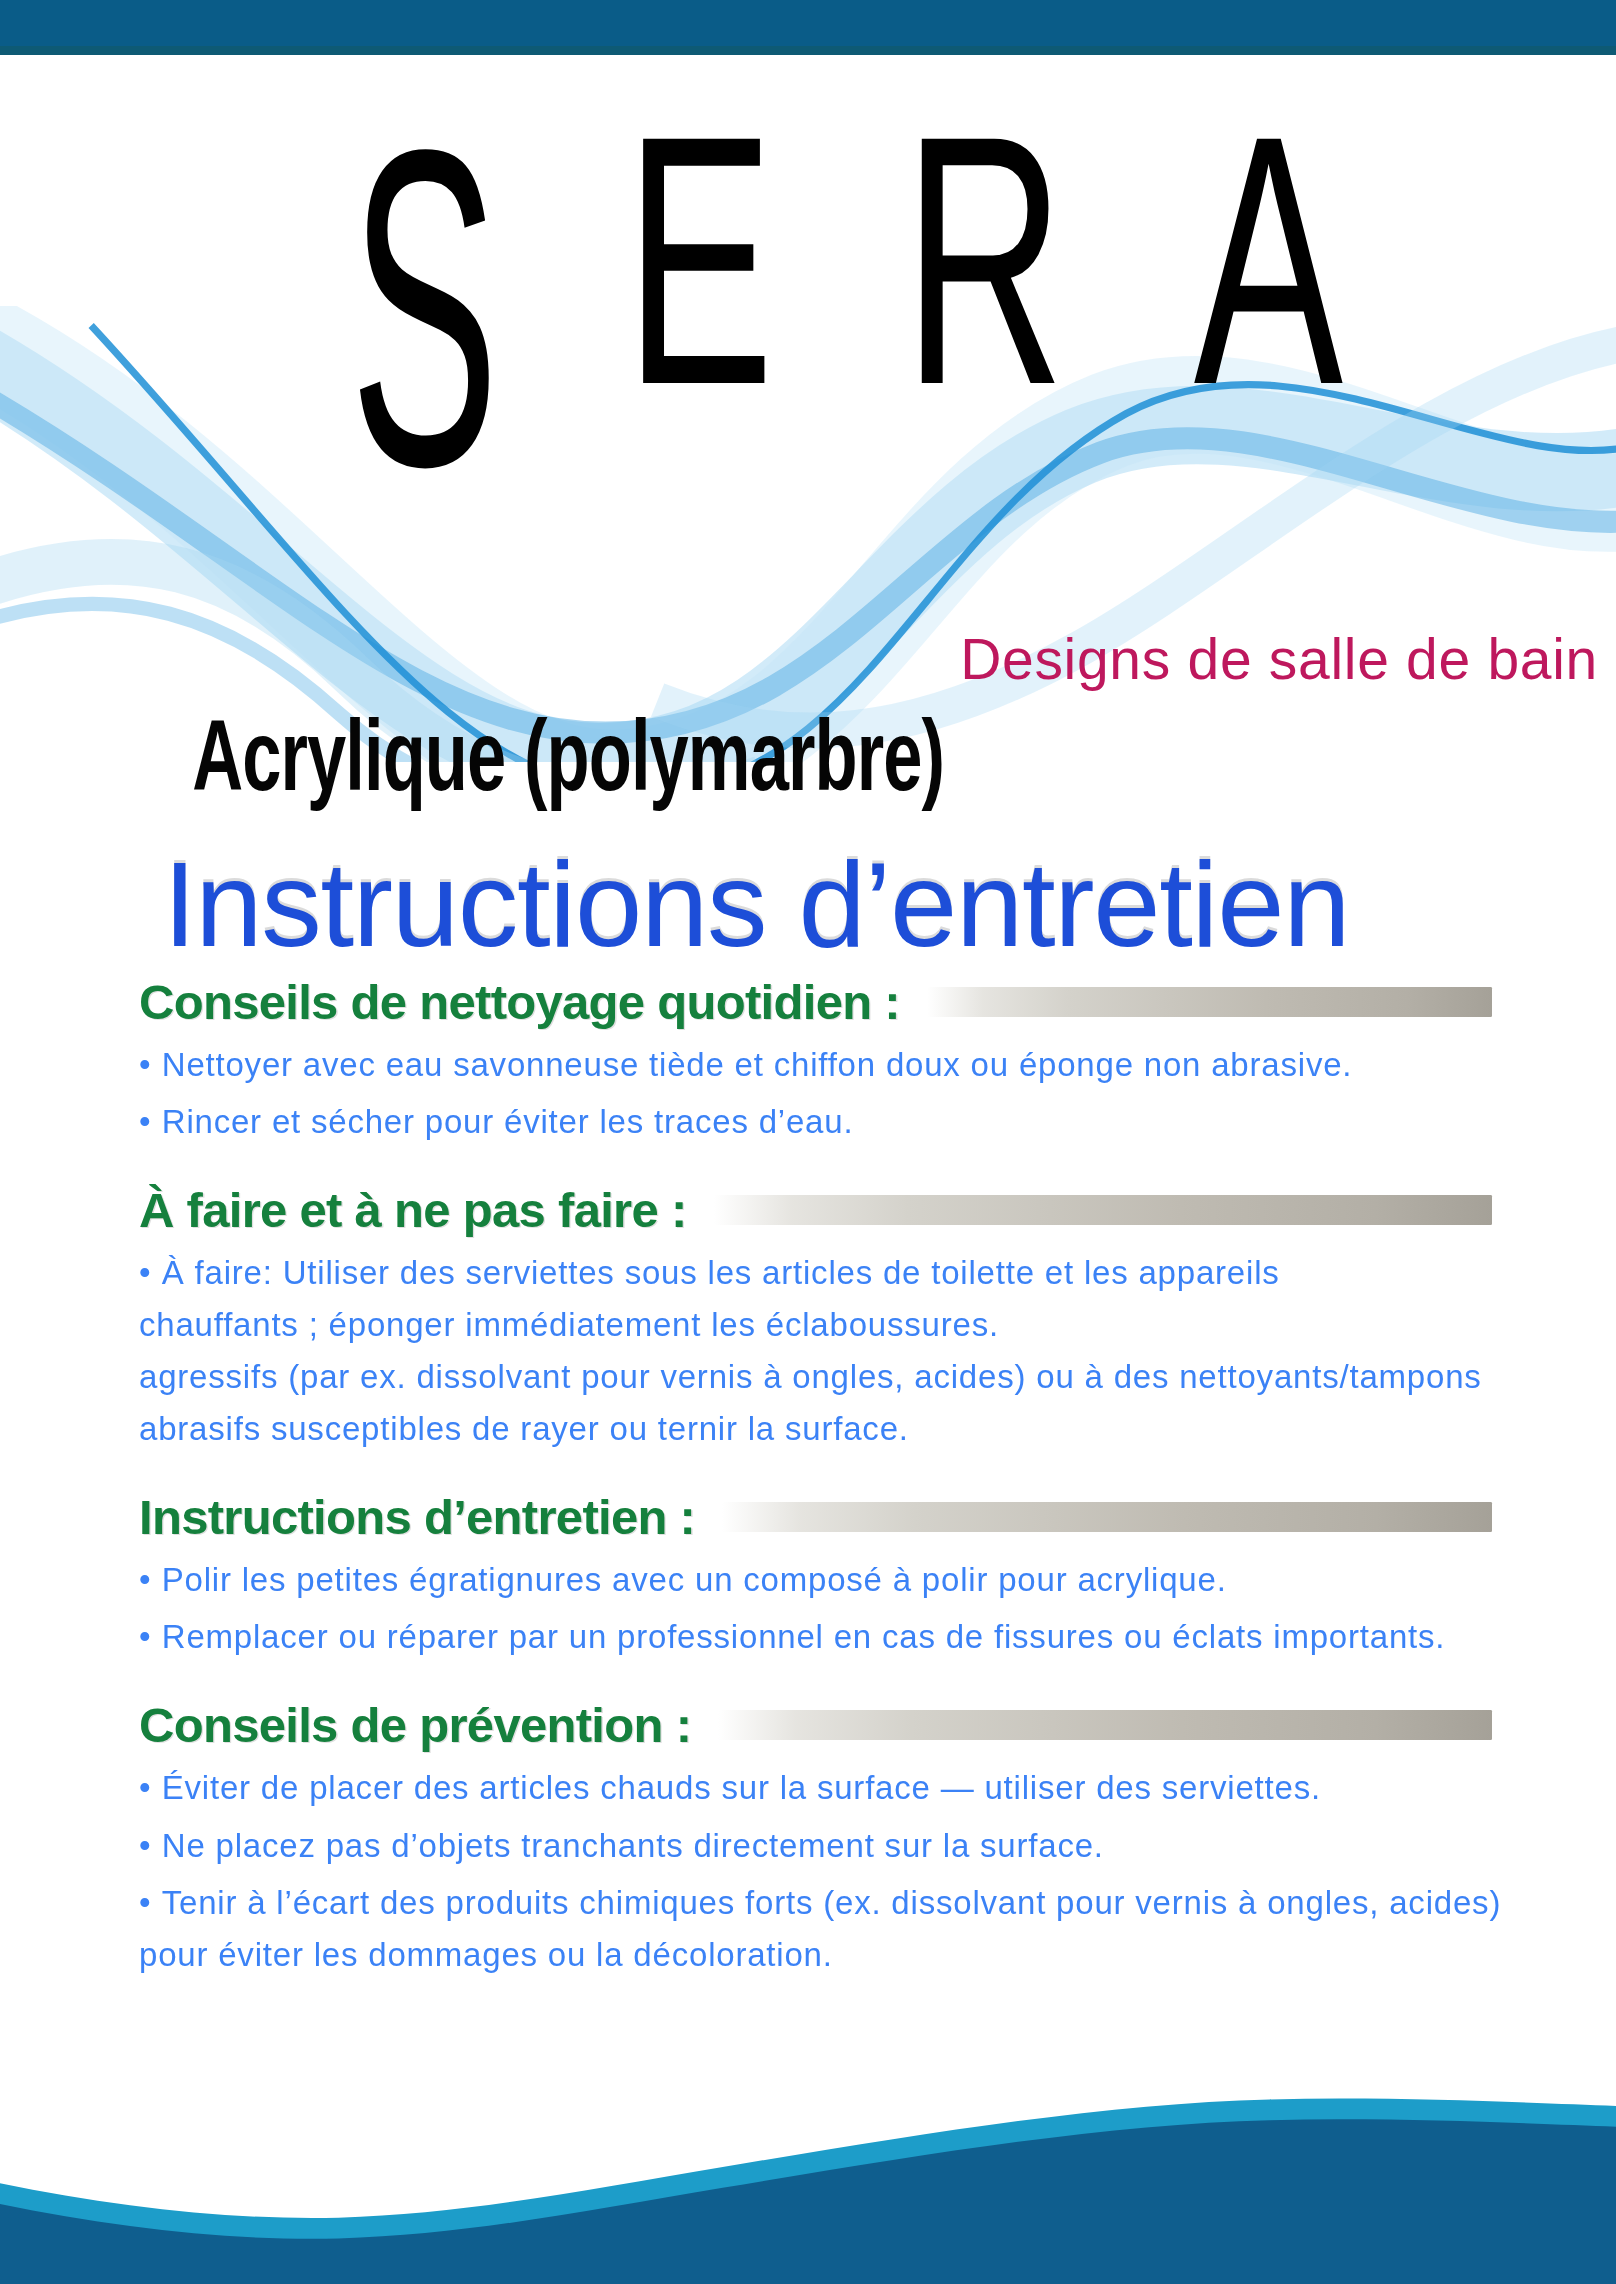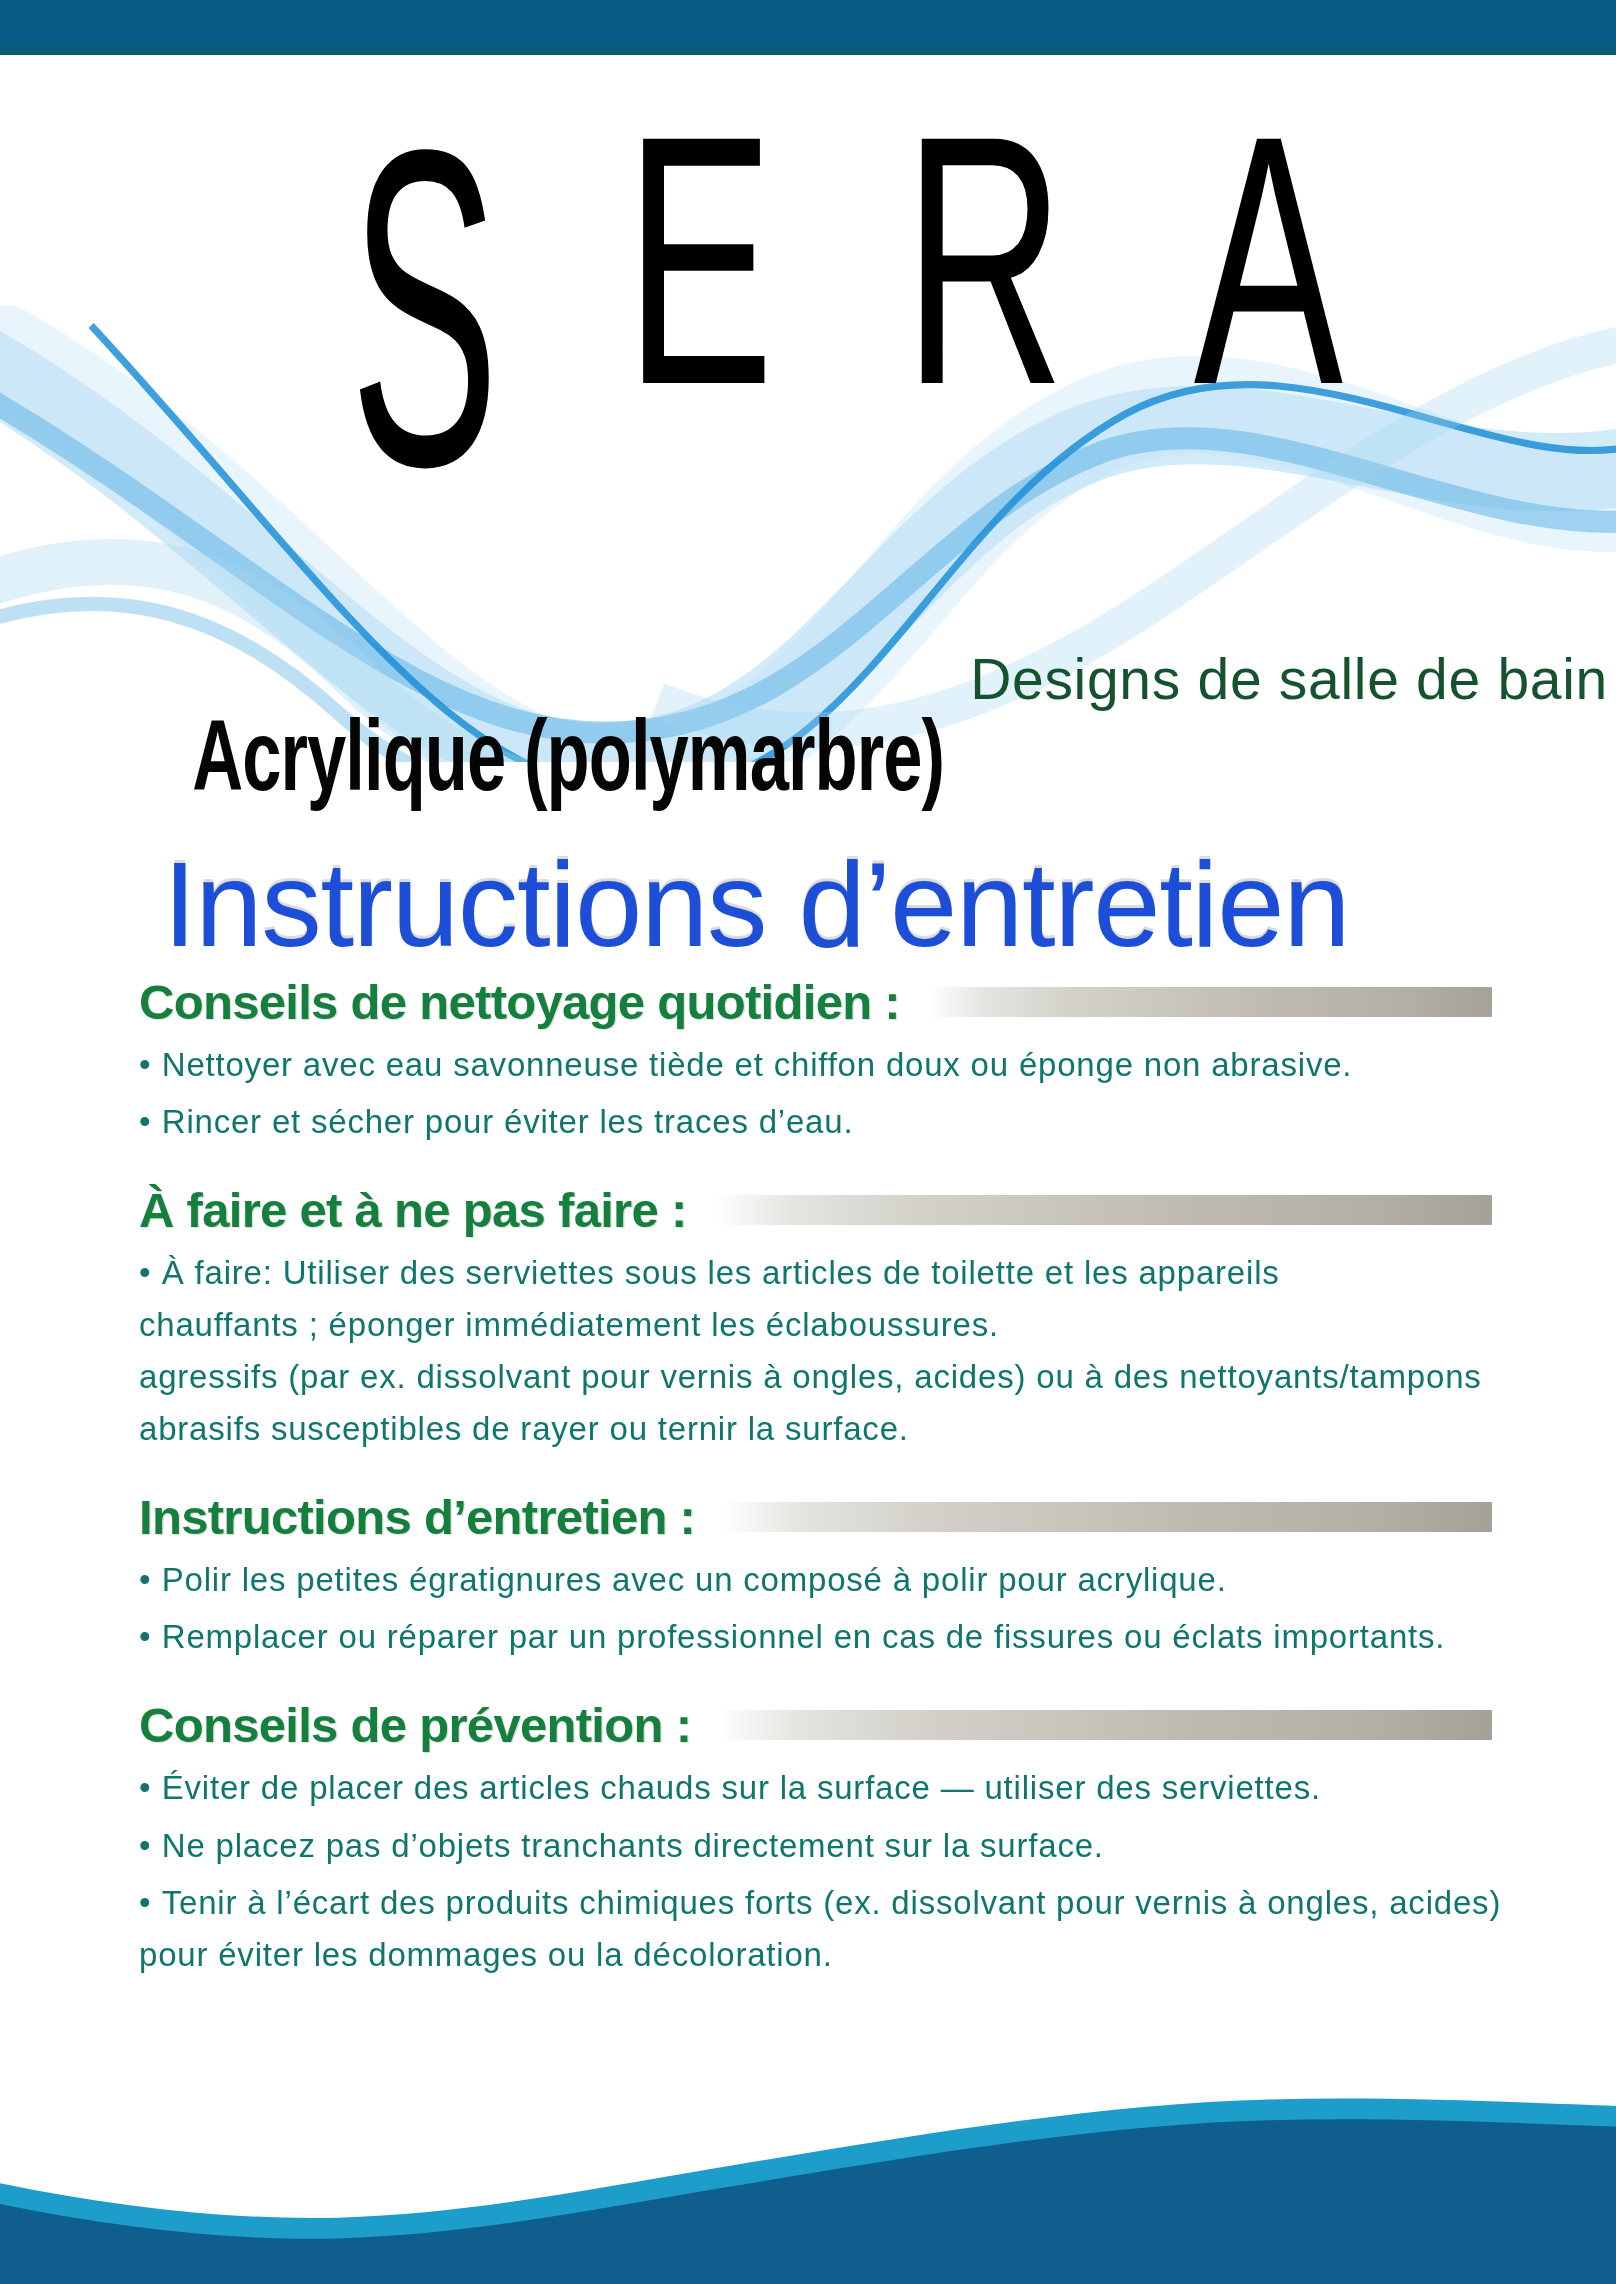--- a/index.html
+++ b/index.html
@@ -19,22 +19,22 @@
   }
   .logo span{
     display:block;font-size:355px;line-height:1;font-weight:400;color:#000;
     transform:scale(0.63,1.0);transform-origin:top center;
   }
   .logo span:first-child{transform:scale(0.63,1.27);}
   
   .wave{position:absolute;left:0;top:306px;width:1616px;height:456px;z-index:1;}
   
   .tagline{
-    position:absolute;top:626px;right:8px;z-index:4;
-    font-size:57px;letter-spacing:0.7px;color:#14532d;white-space:nowrap;margin-top:20px;
+    position:absolute;top:626px;right:18px;z-index:4;
+    font-size:57px;letter-spacing:0.7px;color:#be185d;white-space:nowrap;
   }
   
   .subtitle{position:absolute;top:698px;left:0;width:100%;text-align:left;z-index:4;}
   .subtitle span{
     display:inline-block;font-size:98px;font-weight:700;letter-spacing:-1.3px;color:#050505;
     transform:translateX(46px) scale(0.72,1.02);transform-origin:center top;white-space:nowrap;
   }
   
   .title{
     position:absolute;top:826px;left:155px;z-index:4;margin:8px;
@@ -51,21 +51,21 @@
     white-space:nowrap;text-shadow:1.3px 1.3px 0 rgba(110,110,110,0.22);
   }
   .rule{
     flex:1;height:30px;margin-left:27px;margin-right:98px;border-radius:1.3px;
     background:linear-gradient(90deg,
       rgba(216,214,207,0) 0%,rgba(216,214,207,0.65) 10%,
       #d4d2cb 25%,#bfbbb2 60%,#b3afa6 85%,#a5a198 100%);
   }
   .line{
     margin:0;font-size:33px;line-height:52px;letter-spacing:0.8px;
-    color:#0f766e;white-space:nowrap;
+    color:#3b82f6;white-space:nowrap;
   }
   .line.first{margin-top:5.2px;}
   .sec-head + .line.first{margin-top:0;}
   .dot{margin-right:10.4px;}
   
   .bottomwave{position:absolute;left:0;bottom:0;width:1616px;height:234px;z-index:2;}
 </style>
 </head>
 <body>
 

